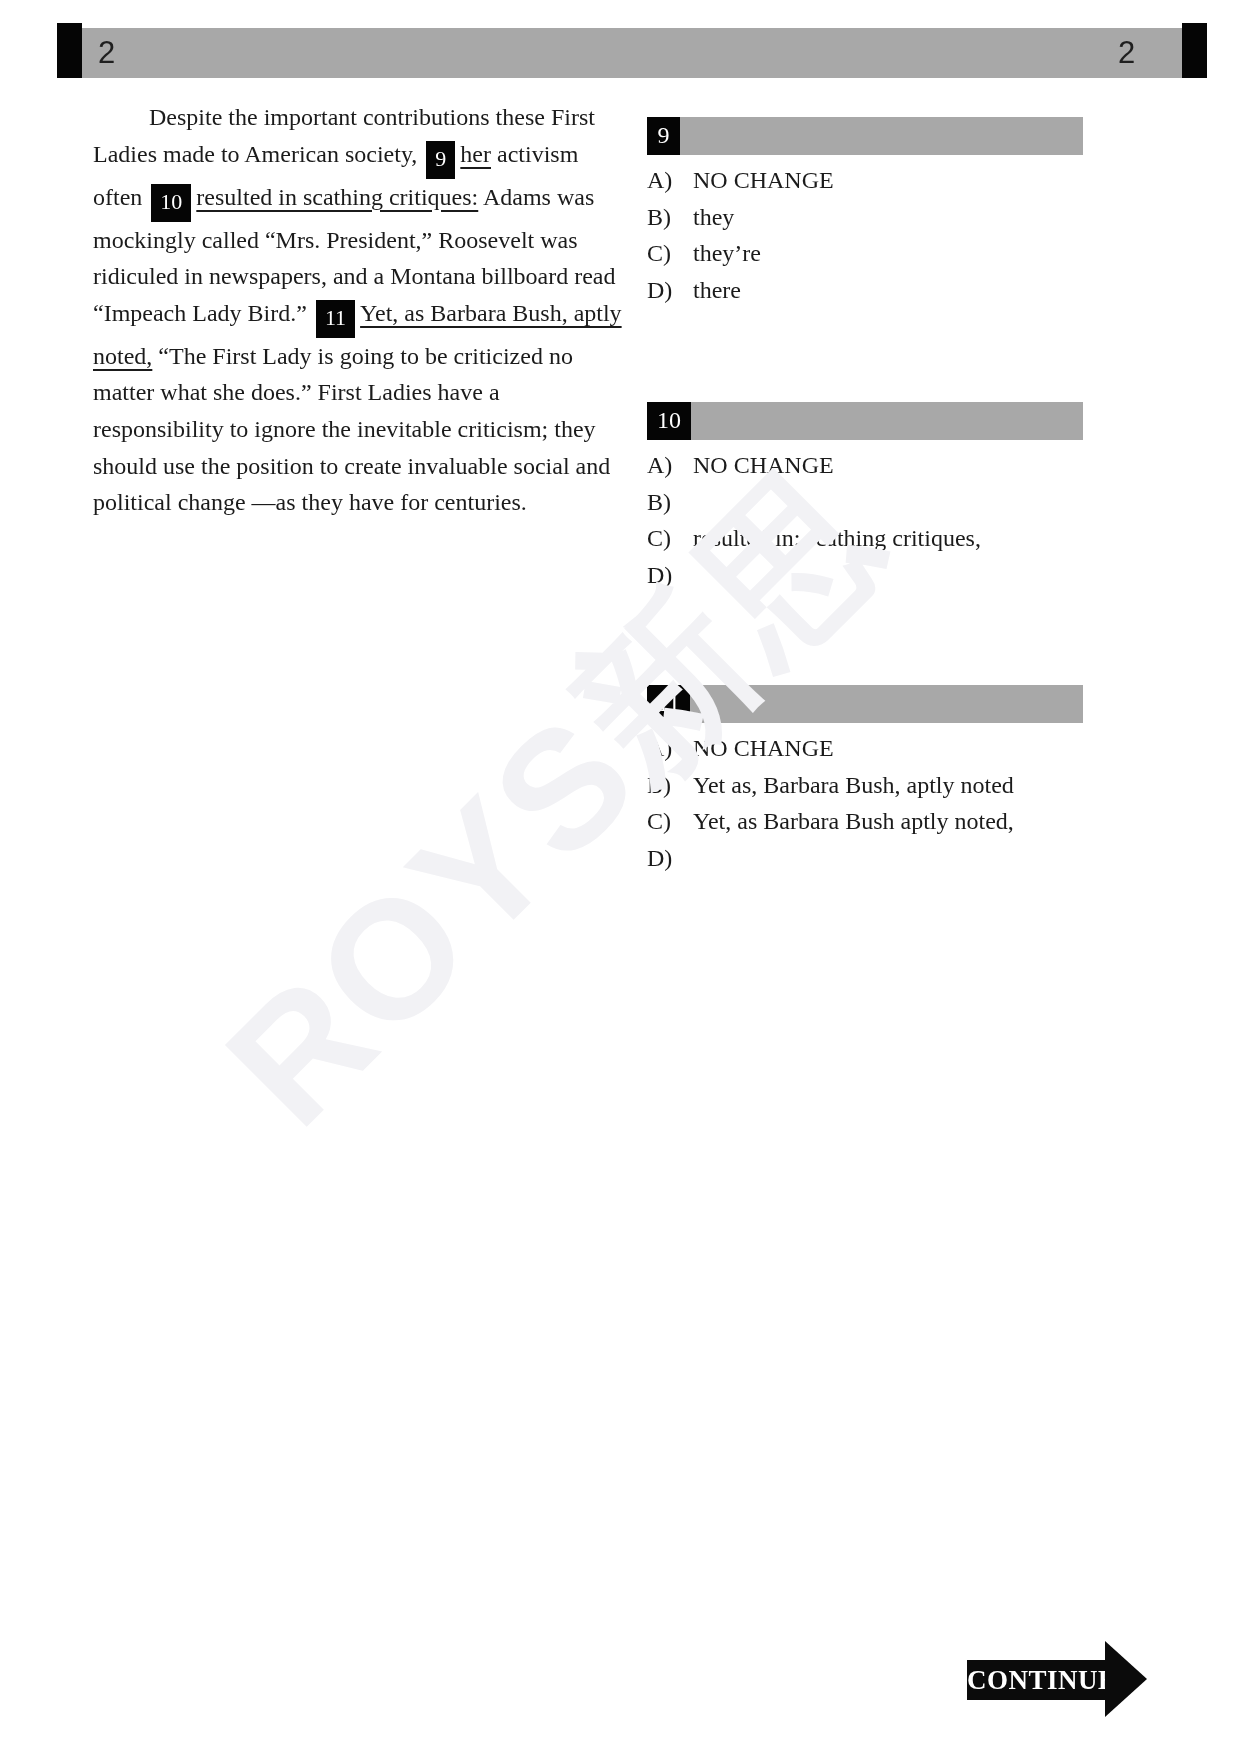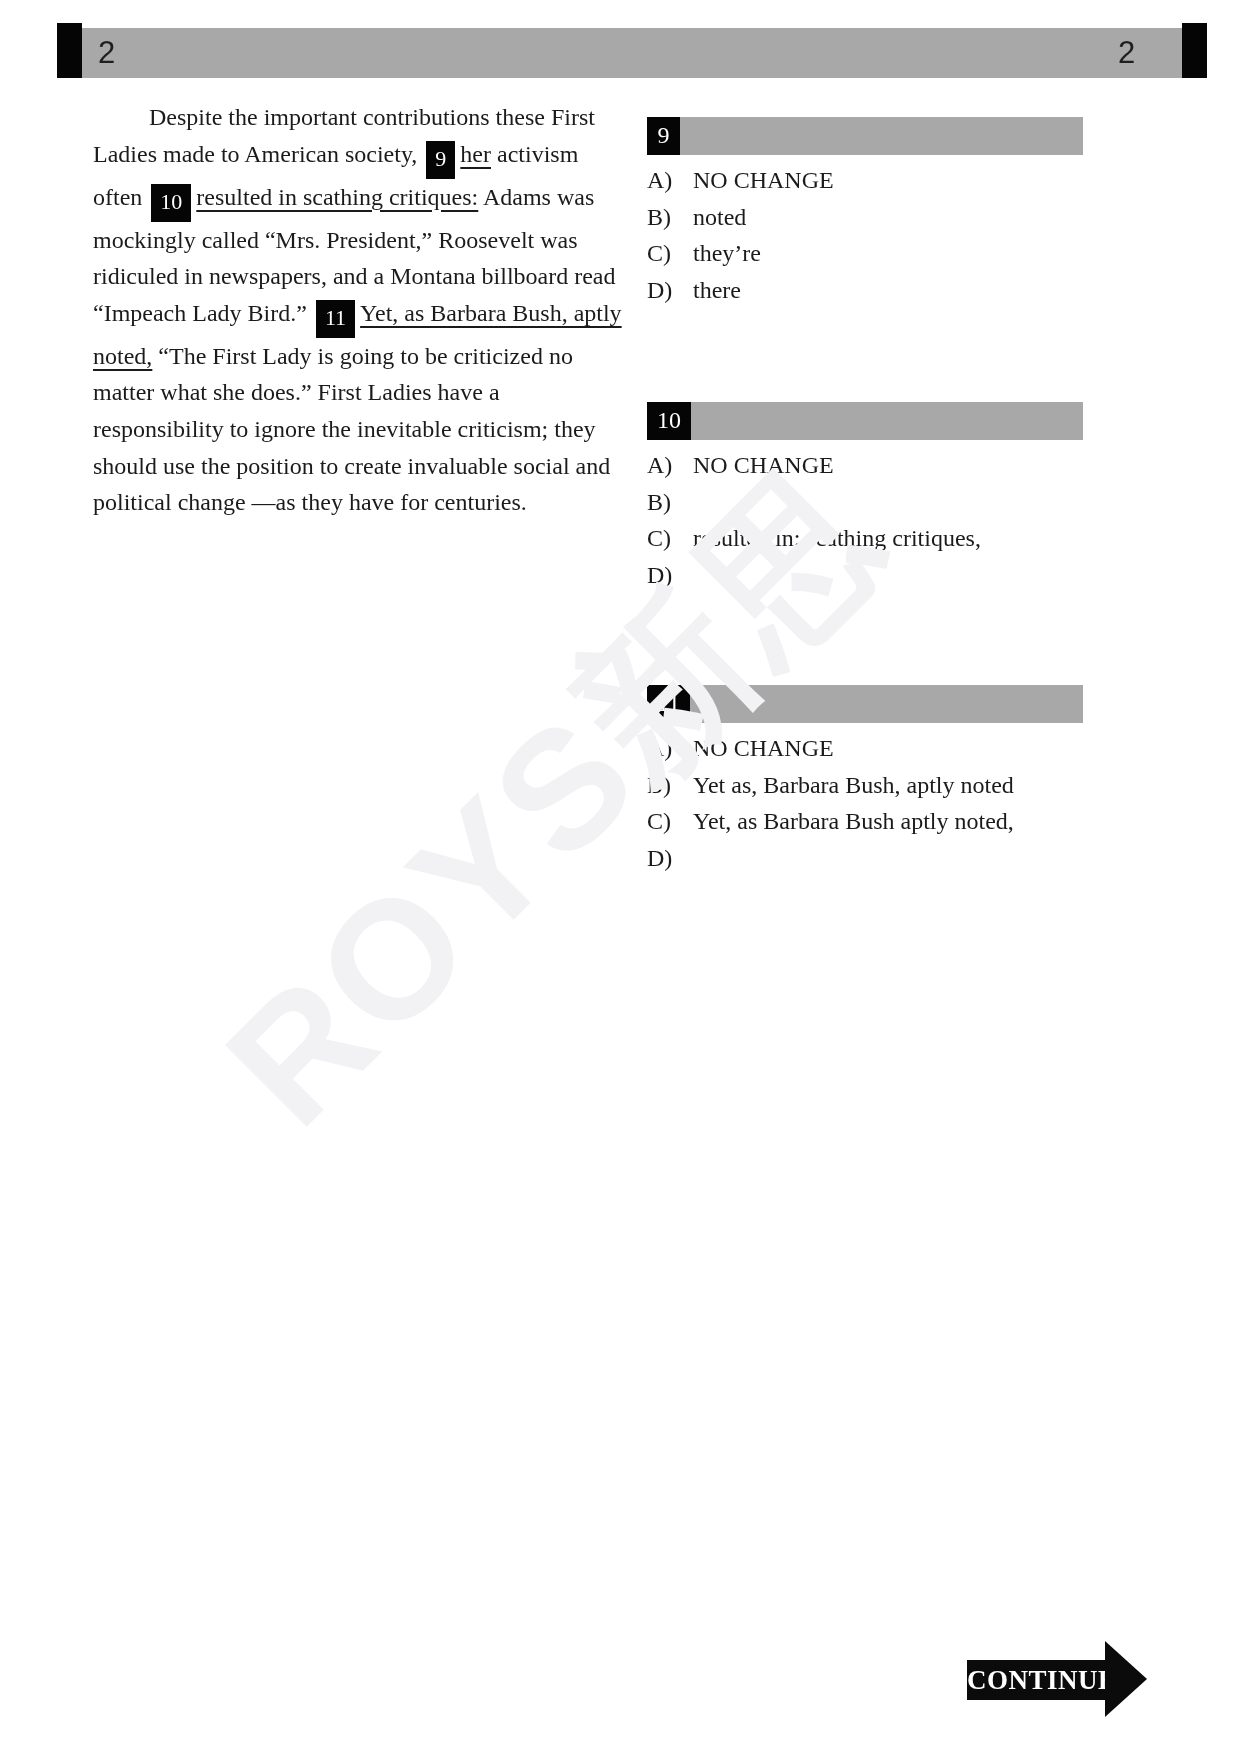--- a/index.html
+++ b/index.html
@@ -90,21 +90,21 @@
     <div class="qbar">
       <span class="qnum">9</span>
     </div>
     <div class="options">
         <div class="option">
           <span class="letter">A)</span>
           <span class="otext">NO CHANGE</span>
         </div>
         <div class="option">
           <span class="letter">B)</span>
-          <span class="otext">noted</span>
+          <span class="otext">they</span>
         </div>
         <div class="option">
           <span class="letter">C)</span>
           <span class="otext">they’re</span>
         </div>
         <div class="option">
           <span class="letter">D)</span>
           <span class="otext">there</span>
         </div>
       </div>

